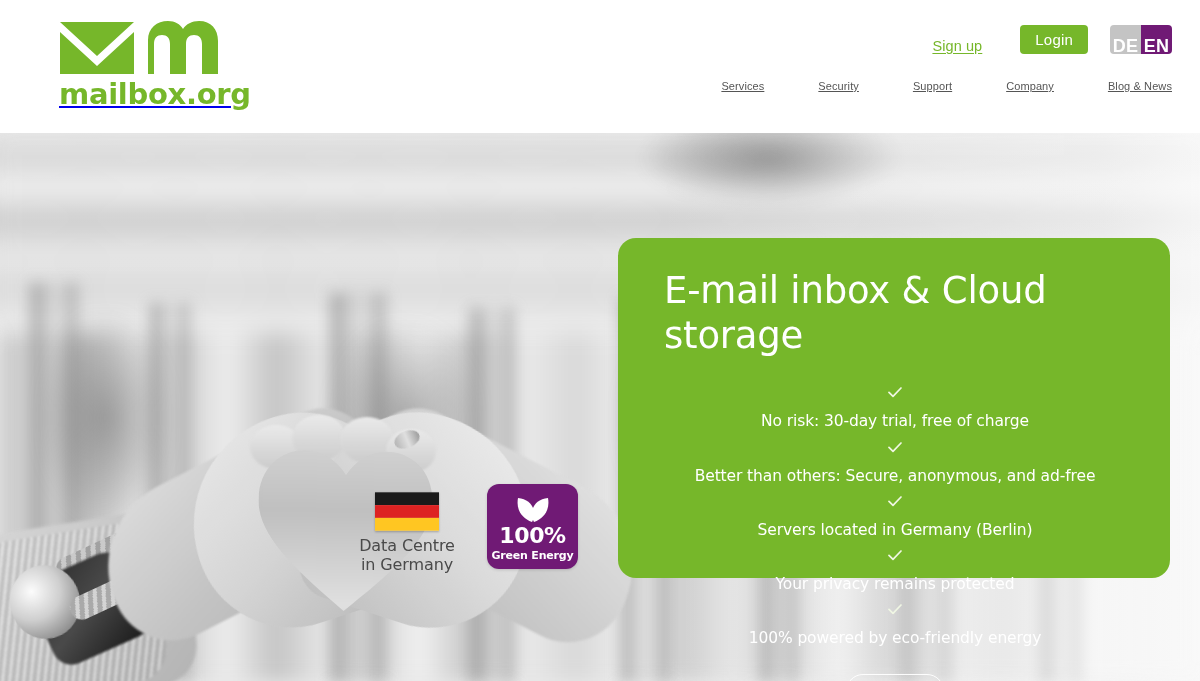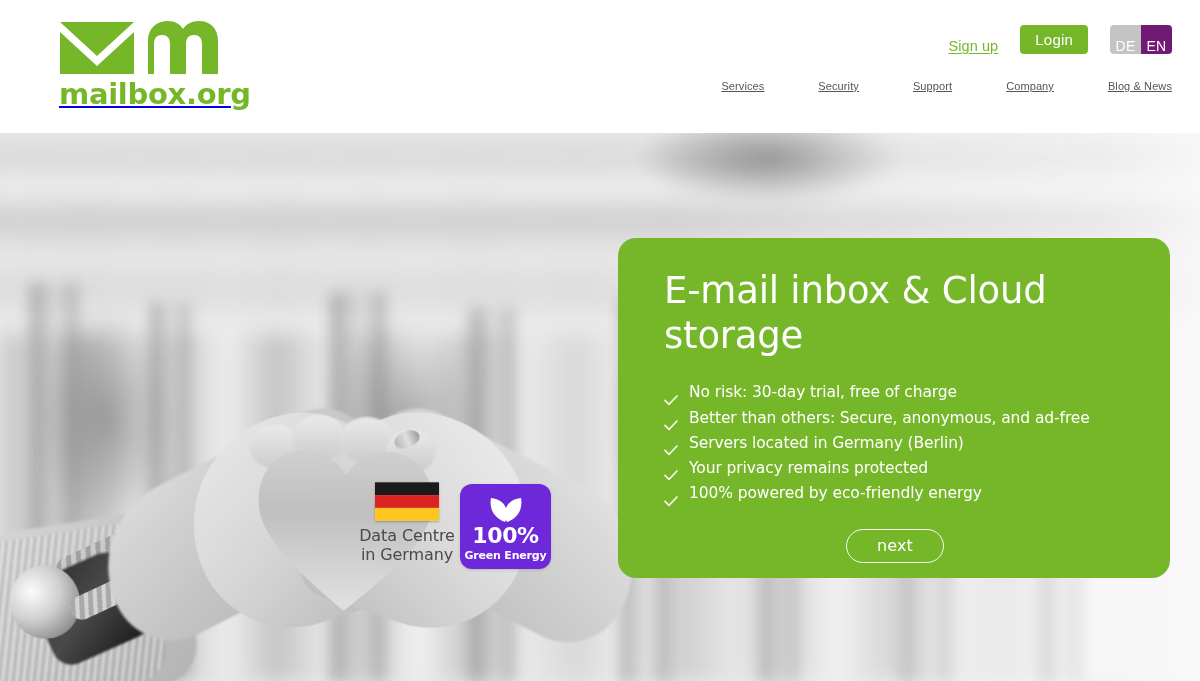--- a/index.html
+++ b/index.html
@@ -76,36 +76,37 @@
     background: #76b72a;
     color: #ffffff;
     border: none;
     border-radius: 4px;
     height: 29px;
     padding: 0 15px;
     font-size: 15px;
     font-family: "Liberation Sans", sans-serif;
     cursor: pointer;
     letter-spacing: 0.2px;
+    margin-left: 16px;
   }
 
   .lang-toggle {
     display: inline-flex;
     height: 29px;
     border-radius: 4px;
     overflow: hidden;
   }
   .lang-opt {
     display: inline-flex;
     align-items: center;
     justify-content: center;
     width: 31px;
     height: 42px;
-    font-size: 14px;
-    font-weight: 400;
+    font-size: 18px;
+    font-weight: 700;
     color: #ffffff;
     cursor: pointer;
     letter-spacing: 0.3px;
   }
   .lang-opt.inactive { background: #c4c4c4; }
   .lang-opt.active   { background: #701a75; }
 
   .mainnav {
     position: absolute;
     right: 28px;
@@ -314,21 +315,21 @@
     background:
       linear-gradient(180deg, rgba(255,255,255,.18) 0%, rgba(255,255,255,0) 28%),
       linear-gradient(90deg, rgba(255,255,255,0) 55%, rgba(250,250,250,.55) 92%, rgba(252,252,252,.8) 100%);
     pointer-events: none;
   }
 
   
   .badge-germany {
     position: absolute;
     left: 347px;
-    top: 349px;
+    top: 359px;
     width: 120px;
     text-align: center;
     z-index: 6;
   }
   .flag {
     width: 64px; height: 39px;
     margin: 0 auto 6px auto;
     display: block;
     box-shadow: 0 1px 2px rgba(0,0,0,.25);
   }
@@ -338,24 +339,24 @@
   .badge-germany-text {
     font-size: 16px;
     line-height: 1.18;
     color: #4a4a4a;
     font-family: "DejaVu Sans", sans-serif;
     letter-spacing: -0.1px;
   }
 
   .badge-green {
     position: absolute;
-    left: 460px;
+    left: 487px;
     top: 351px;
     width: 91px; height: 85px;
-    background: #6d28d9;
+    background: #701a75;
     border-radius: 12px;
     z-index: 6;
     display: flex;
     flex-direction: column;
     align-items: center;
     justify-content: center;
     box-shadow: 0 1px 3px rgba(0,0,0,.15);
   }
   .leaf-icon { display: block; margin-bottom: 2px; }
   .badge-green-num {
@@ -395,27 +396,28 @@
     font-weight: 400;
     letter-spacing: -0.2px;
     font-family: "DejaVu Sans", sans-serif;
   }
   .promo-list {
     list-style: none;
     margin-top: 22px;
   }
   .promo-list li {
     display: flex;
-    align-items: flex-end;
+    align-items: center;
     gap: 11px;
     color: #ffffff;
     font-size: 15.5px;
     line-height: 1.63;
     font-family: "DejaVu Sans", sans-serif;
     letter-spacing: -0.1px;
+    flex-direction: column;
   }
   .check {
     flex: 0 0 auto;
     margin-top: 7px;
   }
   .promo-cta {
     margin-top: 22px;
     text-align: center;
   }
   .next-btn {

